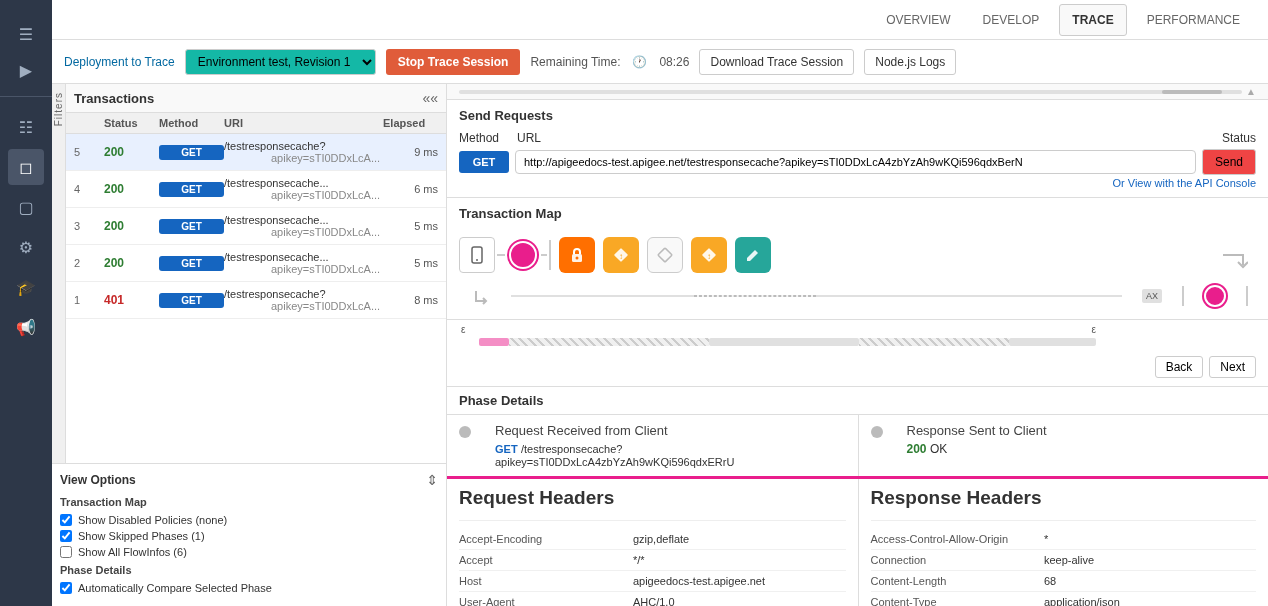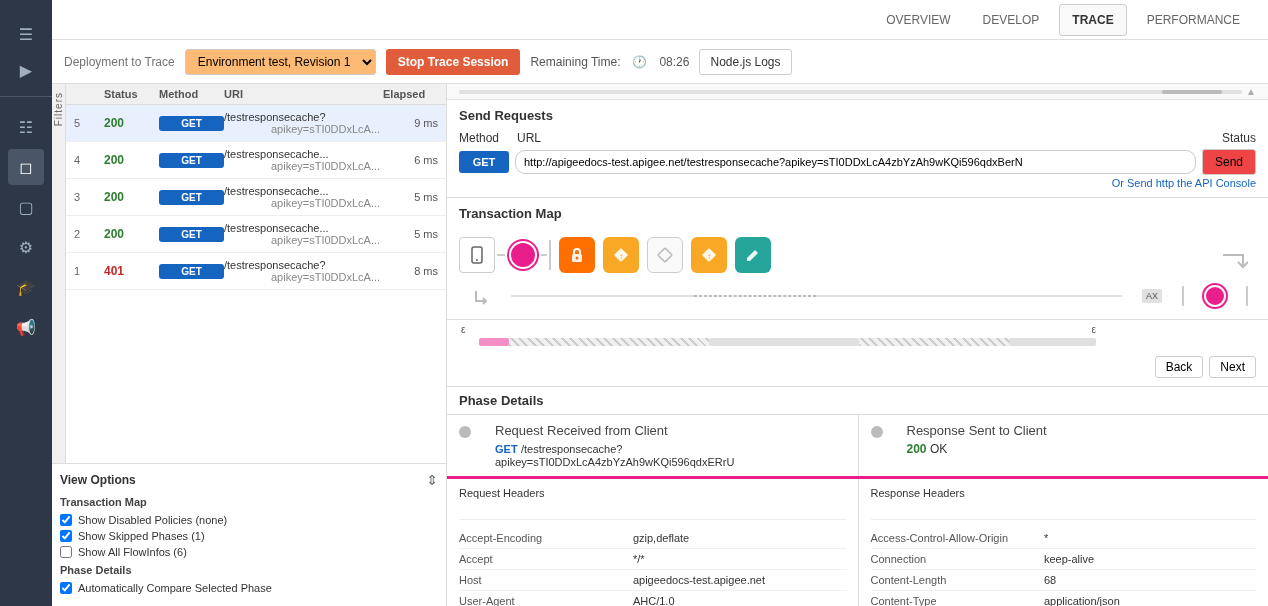--- a/index.html
+++ b/index.html
@@ -17,22 +17,22 @@
     .main-content { flex: 1; display: flex; flex-direction: column; overflow: hidden; }
 
     
     .top-nav { height: 40px; background: #fff; border-bottom: 1px solid #ddd; display: flex; align-items: center; justify-content: flex-end; padding-right: 16px; gap: 8px; flex-shrink: 0; }
     .nav-item { padding: 8px 12px; font-size: 12px; color: #666; cursor: pointer; text-decoration: none; }
     .nav-item.active { color: #333; border-bottom: 2px solid #333; font-weight: bold; }
     .nav-item.trace { border: 1px solid #ccc; border-radius: 3px; background: #f9f9f9; }
 
     
     .toolbar { height: 44px; background: #fff; border-bottom: 1px solid #ddd; display: flex; align-items: center; padding: 0 12px; gap: 10px; flex-shrink: 0; }
-    .toolbar-label { font-size: 12px; color: #737373; white-space: nowrap; }
-    .deploy-select { padding: 4px 8px; border: 1px solid #ccc; border-radius: 3px; font-size: 12px; background: #fdba74; cursor: pointer; }
+    .toolbar-label { font-size: 12px; color: #0369a1; white-space: nowrap; }
+    .deploy-select { padding: 4px 8px; border: 1px solid #ccc; border-radius: 3px; font-size: 12px; background: #14b8a6; cursor: pointer; }
     .btn-stop { background: #e05c3a; color: #fff; border: none; padding: 6px 12px; border-radius: 3px; font-size: 12px; cursor: pointer; font-weight: bold; }
     .remaining { font-size: 12px; color: #555; display: flex; align-items: center; gap: 12px; }
     .btn-outline { background: #fff; border: 1px solid #ccc; padding: 5px 10px; border-radius: 3px; font-size: 12px; cursor: pointer; color: #333; }
 
     
     .body-split { display: flex; flex: 1; overflow: hidden; }
 
     
     .left-panel { width: 395px; flex-shrink: 0; display: flex; border-right: 1px solid #ddd; flex-direction: column; overflow: hidden; }
 
@@ -72,21 +72,21 @@
     
     .right-panel { flex: 1; display: flex; flex-direction: column; overflow: hidden; }
 
     .send-requests-section { padding: 8px 12px; border-bottom: 1px solid #ddd; background: #fff; }
     .section-title { font-size: 13px; font-weight: bold; color: #333; margin-bottom: 8px; }
 
     .send-row { display: flex; align-items: center; gap: 8px; }
 
     .send-input-row { display: flex; align-items: center; gap: 6px; margin-top: 4px; }
     .btn-get-send { background: #1565c0; color: #fff; border: none; padding: 5px 10px; border-radius: 3px; font-size: 11px; font-weight: bold; cursor: pointer; width: 50px; }
-    .url-input { flex: 1; padding: 5px 8px; border: 1px solid #ccc; border-radius: 10px; font-size: 11px; }
+    .url-input { flex: 1; padding: 5px 8px; border: 1px solid #ccc; border-radius: 4px; font-size: 11px; }
     .btn-send { background: #ef4444; border: 1px solid #ccc; padding: 5px 12px; border-radius: 3px; font-size: 12px; cursor: pointer; }
     .send-api-link { font-size: 11px; color: #1565c0; text-align: right; cursor: pointer; margin-top: 2px; }
 
     
     .transaction-map-section { padding: 8px 12px; border-bottom: 1px solid #ddd; background: #fff; }
 
     .map-flow { display: flex; align-items: center; gap: 2px; margin: 8px 0; position: relative; overflow-x: auto; }
     .flow-node { width: 36px; height: 36px; display: flex; align-items: center; justify-content: center; border-radius: 4px; flex-shrink: 0; }
     .flow-phone { background: none; border: 1px solid #ccc; border-radius: 4px; font-size: 18px; color: #555; }
     .flow-circle { width: 28px; height: 28px; border-radius: 50%; background: #e91e8c; border: 2px solid #fff; box-shadow: 0 0 0 2px #e91e8c; }
@@ -118,21 +118,21 @@
     .phase-title { font-size: 13px; color: #444; margin-bottom: 4px; }
     .phase-get { color: #1565c0; font-weight: bold; font-size: 11px; }
     .phase-uri { font-size: 11px; color: #333; }
     .phase-status-200 { color: #2e7d32; font-weight: bold; }
     .phase-status-ok { color: #333; font-size: 12px; }
 
     
     .headers-section { display: grid; grid-template-columns: 1fr 1fr; }
     .headers-col { padding: 8px 12px; }
     .headers-col-right { border-left: 1px solid #ddd; }
-    .headers-title { font-size: 11px; font-weight: normal; color: #333; margin-bottom: 8px; border-bottom: 1px solid #eee; padding-bottom: 20px; }
+    .headers-title { font-size: 19px; font-weight: bold; color: #333; margin-bottom: 8px; border-bottom: 1px solid #eee; padding-bottom: 11px; }
     .headers-table { width: 100%; font-size: 11px; border-collapse: collapse; }
     .headers-table tr { border-bottom: 1px solid #f0f0f0; }
     .headers-table td { padding: 4px 0; vertical-align: top; }
     .headers-table td:first-child { color: #555; width: 45%; font-weight: 500; padding-right: 8px; }
     .headers-table td:last-child { color: #333; }
   </style>
 </head>
 <body>
 
 <div class="app-container">
@@ -163,31 +163,36 @@
       <span class="toolbar-label">Deployment to Trace</span>
       <select class="deploy-select">
         <option>Environment test, Revision 1</option>
       </select>
       <button class="btn-stop">Stop Trace Session</button>
       <span class="remaining">
         <span>Remaining Time:</span>
         <span>🕐</span>
         <span>08:26</span>
       </span>
+      <button class="btn-outline">Download Trace Session</button>
       <button class="btn-outline">Node.js Logs</button>
     </div>
 
     <div class="body-split">
 
       <div class="left-panel">
         <div class="filters-bar">
           <div class="filters-label">
             <span class="filters-text">Filters</span>
           </div>
           <div class="transactions-panel">
+            <div class="transactions-header">
+              <span class="transactions-title">Transactions</span>
+              <button class="collapse-btn">««</button>
+            </div>
             <div class="table-header">
               <span></span>
               <span>Status</span>
               <span>Method</span>
               <span>URI</span>
               <span>Elapsed</span>
             </div>
             <div class="transactions-table">
 
               <div class="table-row selected">
@@ -288,21 +293,21 @@
           <div class="send-row">
             <span style="width:50px;">Method</span>
             <span style="flex:1;">URL</span>
             <span>Status</span>
           </div>
           <div class="send-input-row">
             <button class="btn-get-send">GET</button>
             <input type="text" class="url-input" value="http://apigeedocs-test.apigee.net/testresponsecache?apikey=sTI0DDxLcA4zbYzAh9wKQi596qdxBerN" style="">
             <button class="btn-send">Send</button>
           </div>
-          <div class="send-api-link">Or Send http the API Console</div>
+          <div class="send-api-link">Or View with the API Console</div>
         </div>
 
         <div class="transaction-map-section">
           <div class="section-title">Transaction Map</div>
 
           <div style="position:relative; overflow:hidden;">
 
             <div class="map-flow">
 
               <div class="flow-node flow-phone">

